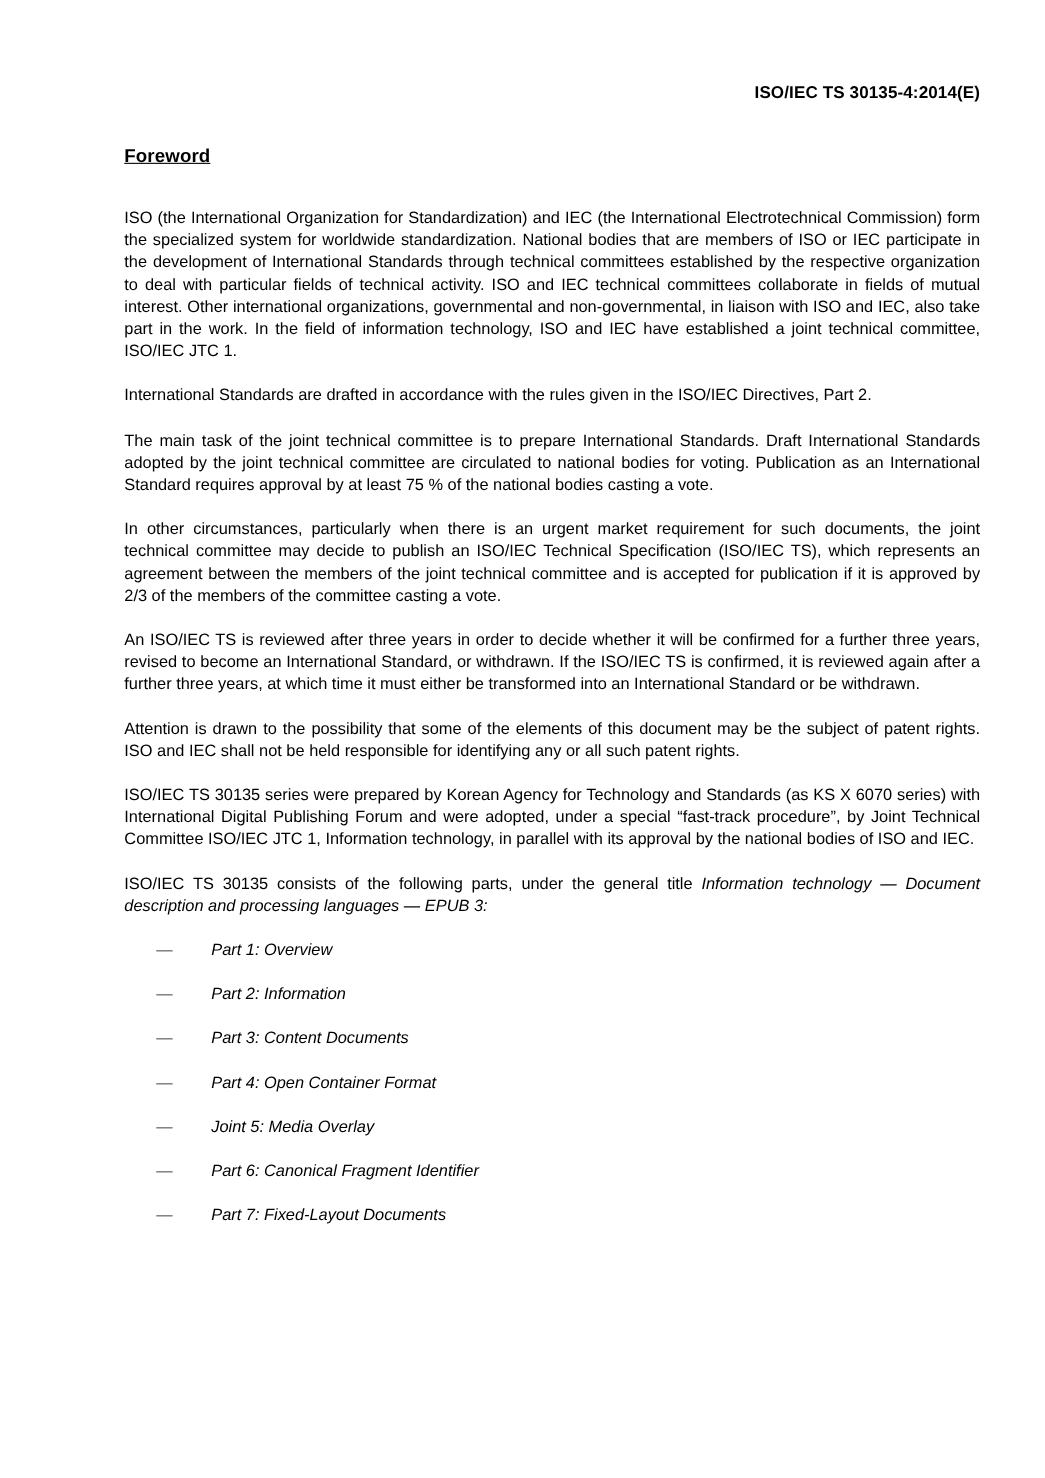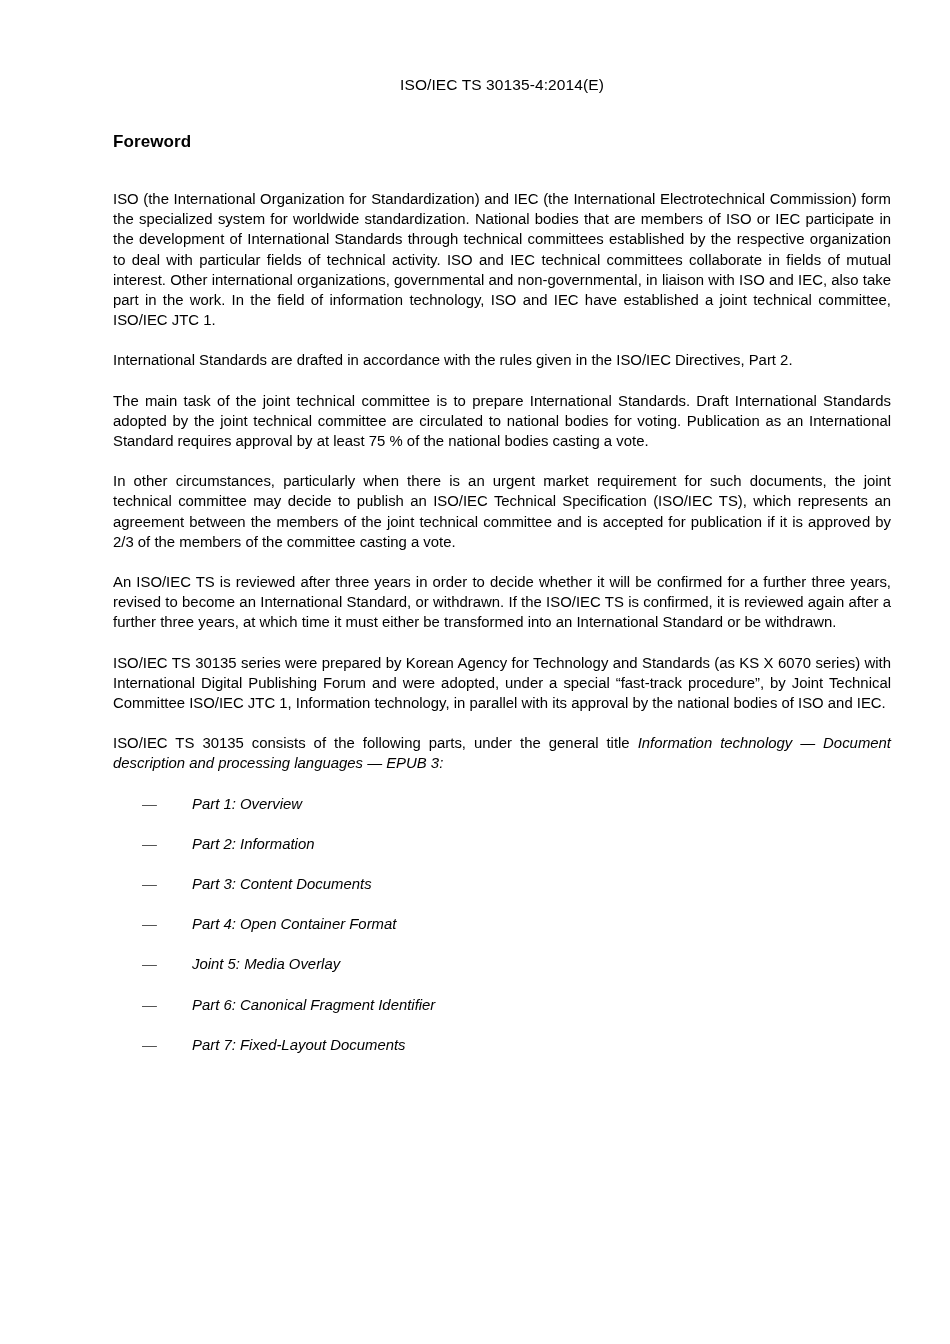--- a/index.html
+++ b/index.html
@@ -17,38 +17,39 @@
     height: 1344px;
     background: #ffffff;
     overflow: hidden;
     box-sizing: border-box;
   }
   .header {
     position: absolute;
     top: 76px;
     left: 113px;
     width: 778px;
-    text-align: center;
+    text-align: right;
     font-size: 15.5px;
-    font-weight: normal;
+    font-weight: bold;
     letter-spacing: 0.1px;
   }
   .content {
     position: absolute;
     top: 131px;
     left: 113px;
     width: 778px;
   }
   h1.doc-heading {
     font-size: 17px;
     font-weight: bold;
     margin: 0 0 0 0;
     padding: 0;
     line-height: 22px;
     letter-spacing: 0.1px;
+    text-decoration: underline;
   }
   .body-copy {
     margin-top: 36px;
   }
   p.para {
     font-size: 14.9px;
     line-height: 20.2px;
     text-align: justify;
     text-justify: inter-word;
     margin: 0 0 20px 0;
@@ -96,20 +97,21 @@
 
     <h1 class="doc-heading">Foreword</h1>
 
     <div class="body-copy">
 
       <p class="para">ISO (the International Organization for Standardization) and IEC (the International Electrotechnical Commission) form the specialized system for worldwide standardization. National bodies that are members of ISO or IEC participate in the development of International Standards through technical committees established by the respective organization to deal with particular fields of technical activity. ISO and IEC technical committees collaborate in fields of mutual interest. Other international organizations, governmental and non-governmental, in liaison with ISO and IEC, also take part in the work. In the field of information technology, ISO and IEC have established a joint technical committee, ISO/IEC JTC 1.</p>
       <p class="para">International Standards are drafted in accordance with the rules given in the ISO/IEC Directives, Part 2.</p>
       <p class="para">The main task of the joint technical committee is to prepare International Standards. Draft International Standards adopted by the joint technical committee are circulated to national bodies for voting. Publication as an International Standard requires approval by at least 75 % of the national bodies casting a vote.</p>
       <p class="para">In other circumstances, particularly when there is an urgent market requirement for such documents, the joint technical committee may decide to publish an ISO/IEC Technical Specification (ISO/IEC TS), which represents an agreement between the members of the joint technical committee and is accepted for publication if it is approved by 2/3 of the members of the committee casting a vote.</p>
       <p class="para">An ISO/IEC TS is reviewed after three years in order to decide whether it will be confirmed for a further three years, revised to become an International Standard, or withdrawn. If the ISO/IEC TS is confirmed, it is reviewed again after a further three years, at which time it must either be transformed into an International Standard or be withdrawn.</p>
+      <p class="para">Attention is drawn to the possibility that some of the elements of this document may be the subject of patent rights. ISO and IEC shall not be held responsible for identifying any or all such patent rights.</p>
       <p class="para">ISO/IEC TS 30135 series were prepared by Korean Agency for Technology and Standards (as KS X 6070 series) with International Digital Publishing Forum and were adopted, under a special “fast-track procedure”, by Joint Technical Committee ISO/IEC JTC 1, Information technology, in parallel with its approval by the national bodies of ISO and IEC.</p>
 
       <p class="para"><span>ISO/IEC TS 30135 consists of the following parts, under the general title </span><span class="italic">Information technology — Document description and processing languages — EPUB 3:</span></p>
 
       <ul class="parts-list">
         <li><span class="dash">—</span><span>Part 1: Overview</span></li>
         <li><span class="dash">—</span><span>Part 2: Information</span></li>
         <li><span class="dash">—</span><span>Part 3: Content Documents</span></li>
         <li><span class="dash">—</span><span>Part 4: Open Container Format</span></li>
         <li><span class="dash">—</span><span>Joint 5: Media Overlay</span></li>

